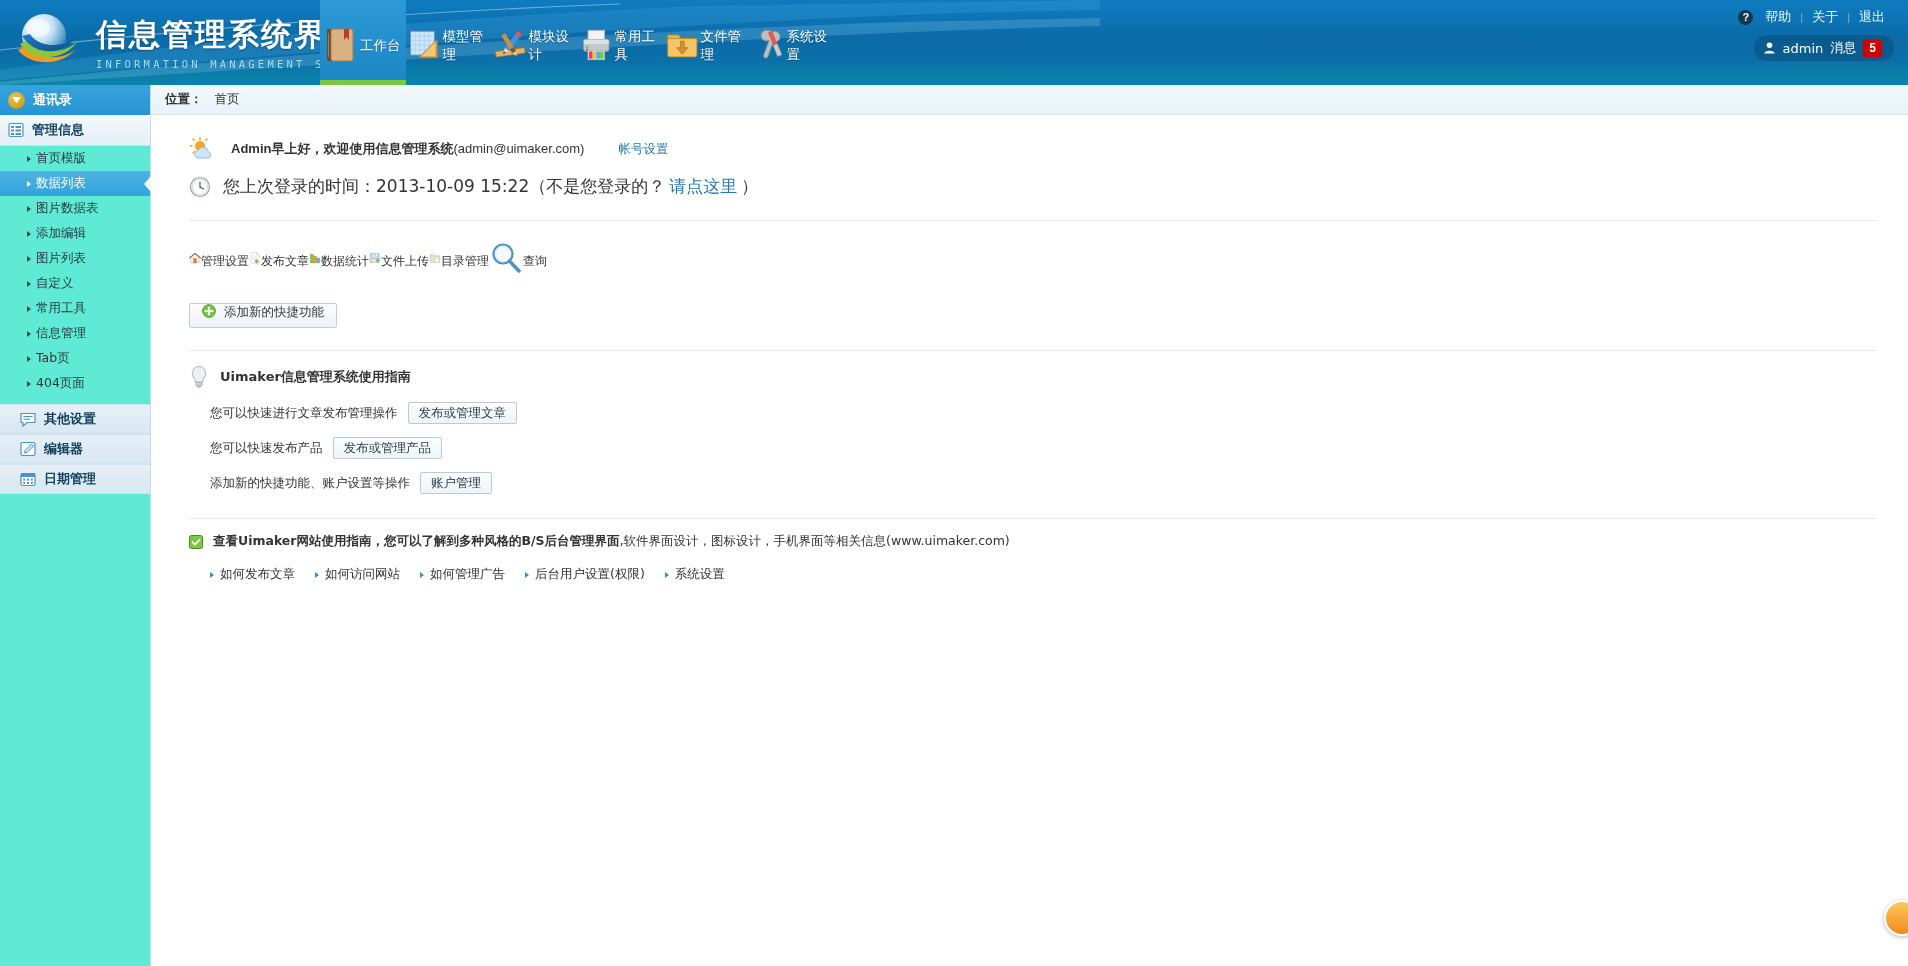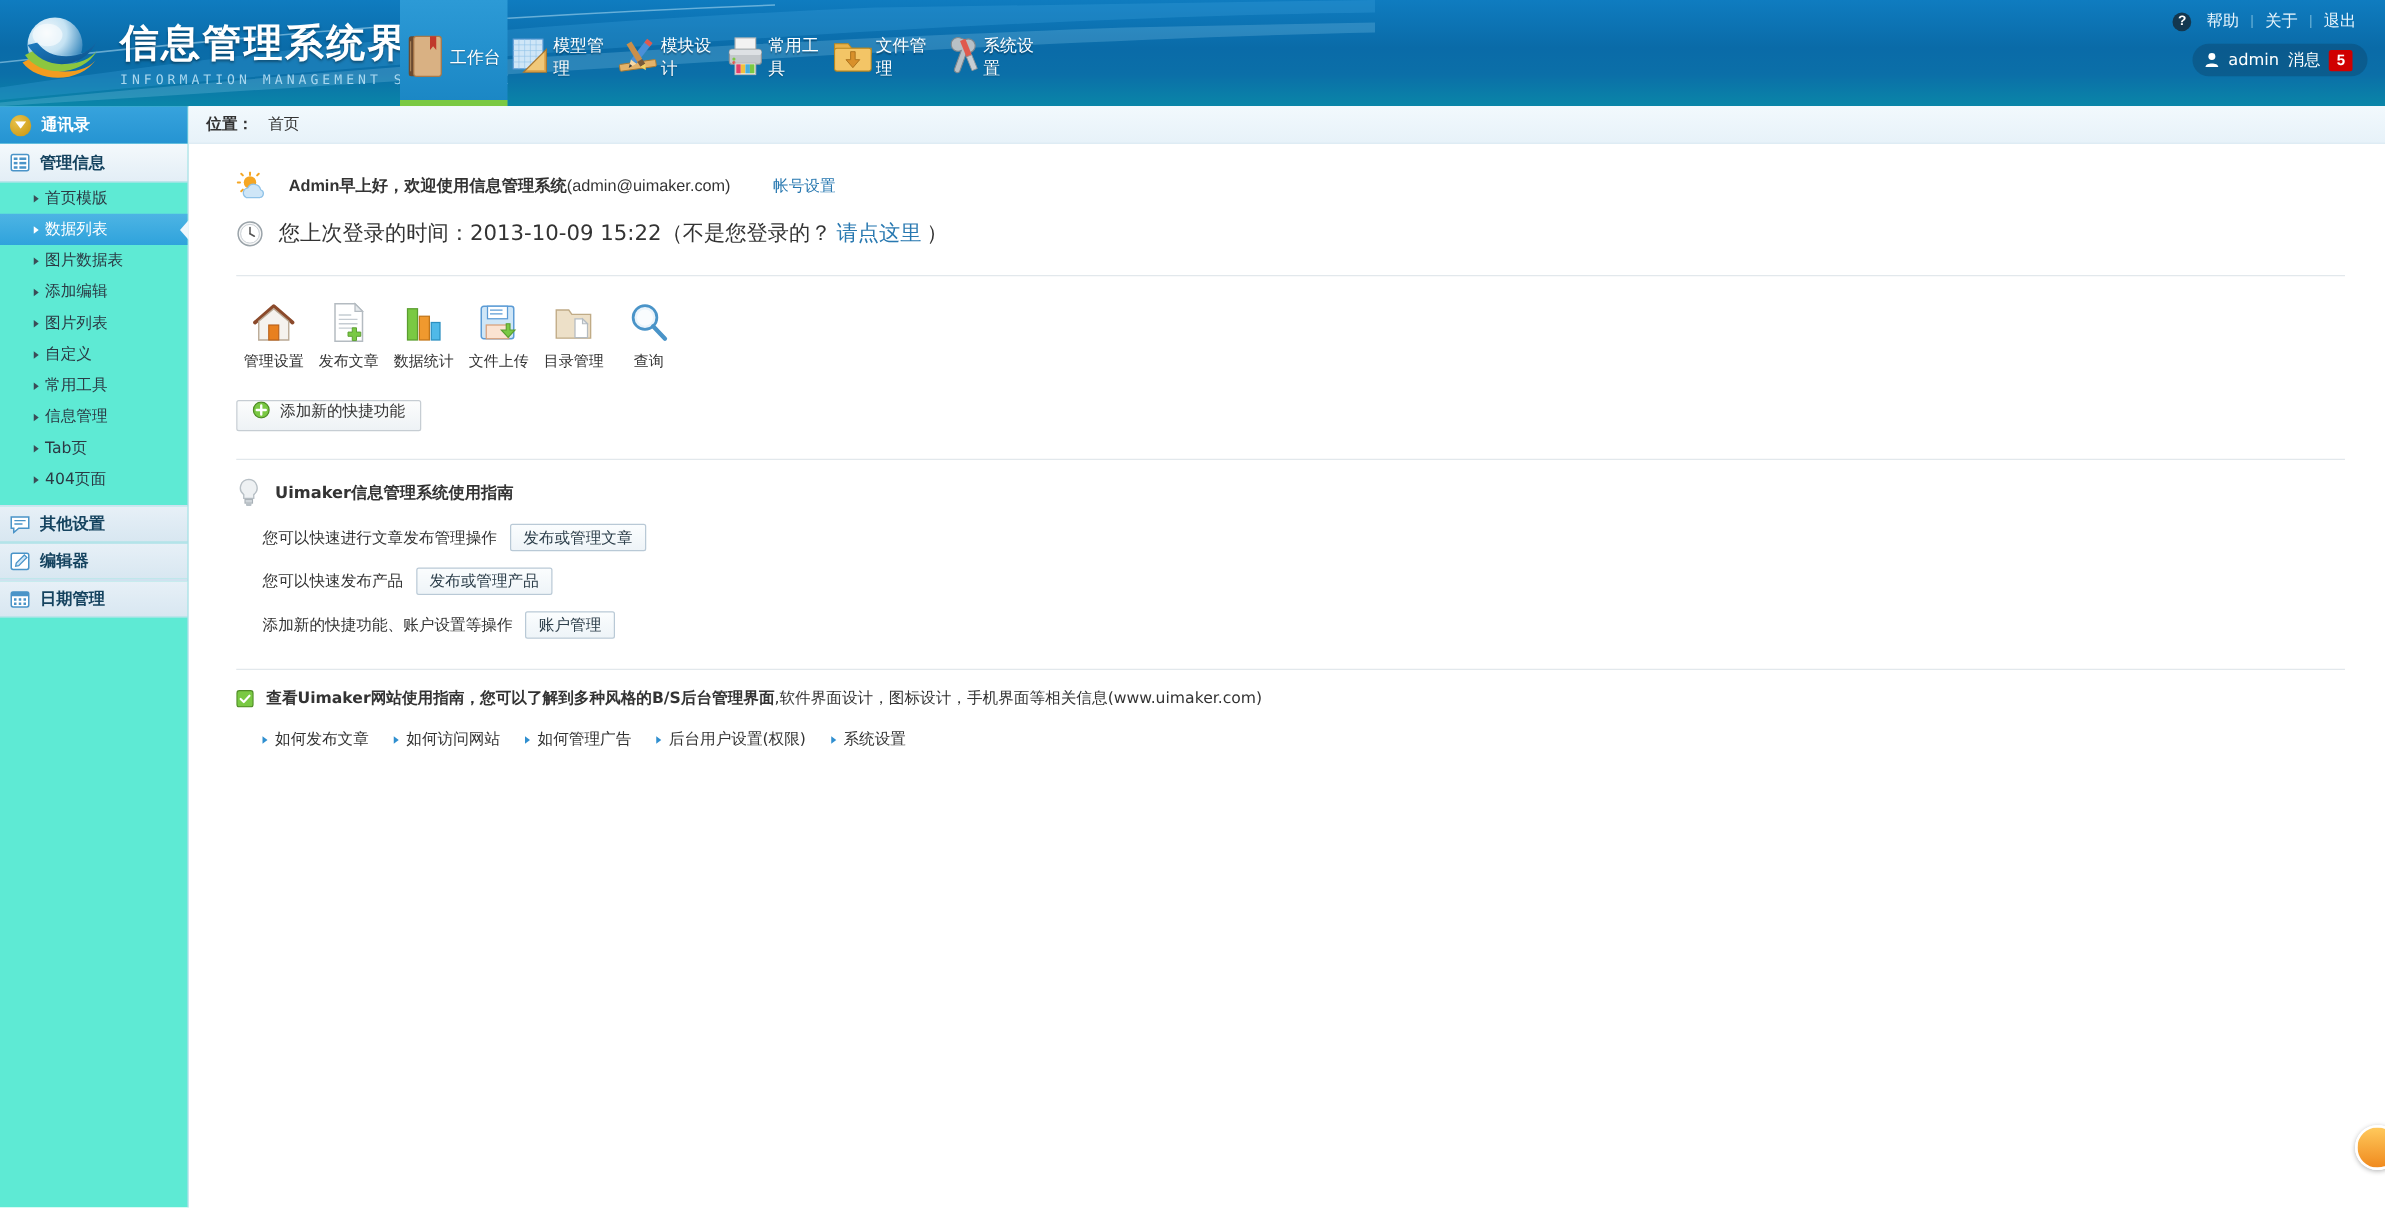--- a/index.html
+++ b/index.html
@@ -165,21 +165,21 @@
     width: 0; height: 0;
     border-right: 7px solid #eff7fc;
     border-top: 8px solid transparent;
     border-bottom: 8px solid transparent;
   }
   .sb-sep-block {
     height: 30px;
     background: linear-gradient(180deg, #e7f0f7 0%, #d8e7f1 100%);
     border-top: 1px solid #cfe2ef;
     border-bottom: 1px solid #cfe2ef;
-    display: flex; align-items: center; padding-left: 8px; gap: 8px;
+    display: flex; align-items: center; padding-left: 20px; gap: 8px;
     cursor: pointer;
   }
   .sb-sep-block .gicon { width: 16px; height: 16px; }
   .sb-sep-block .glabel {
     font-size: 13px; color: #15435f; font-weight: bold;
     font-family: "DejaVu Sans", sans-serif;
   }
   .sb-spacer { height: 8px; }
 
   
@@ -231,21 +231,21 @@
 
   .divider {
     height: 1px; background: #e2e8ec;
     margin: 22px 0 0 16px; margin-right: 10px;
   }
 
   .shortcuts {
     display: flex; gap: 0px; padding: 20px 0 0 16px;
   }
   .sc {
-    width: 60px; display: flex; flex-direction: column;
+    width: 60px; display: flex; 
     align-items: center; cursor: pointer;
   }
   .sc .sc-ico { width: 34px; height: 34px; margin-bottom: 6px; }
   .sc .sc-lbl {
     font-size: 12px; color: #333;
     font-family: "DejaVu Sans", sans-serif; white-space: nowrap;
   }
 
   .addbtn {
     margin: 22px 0 0 16px;

